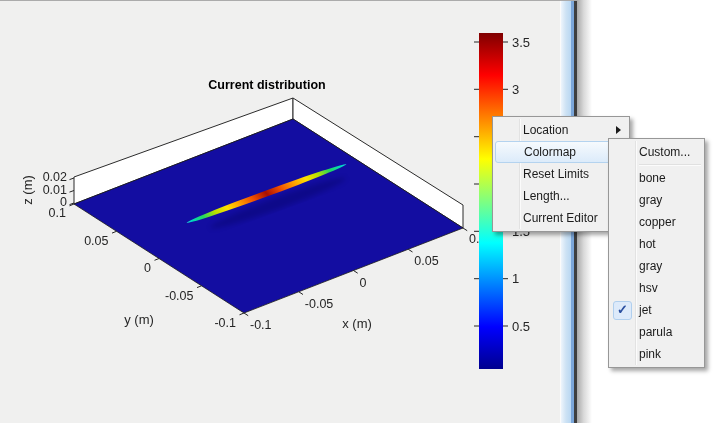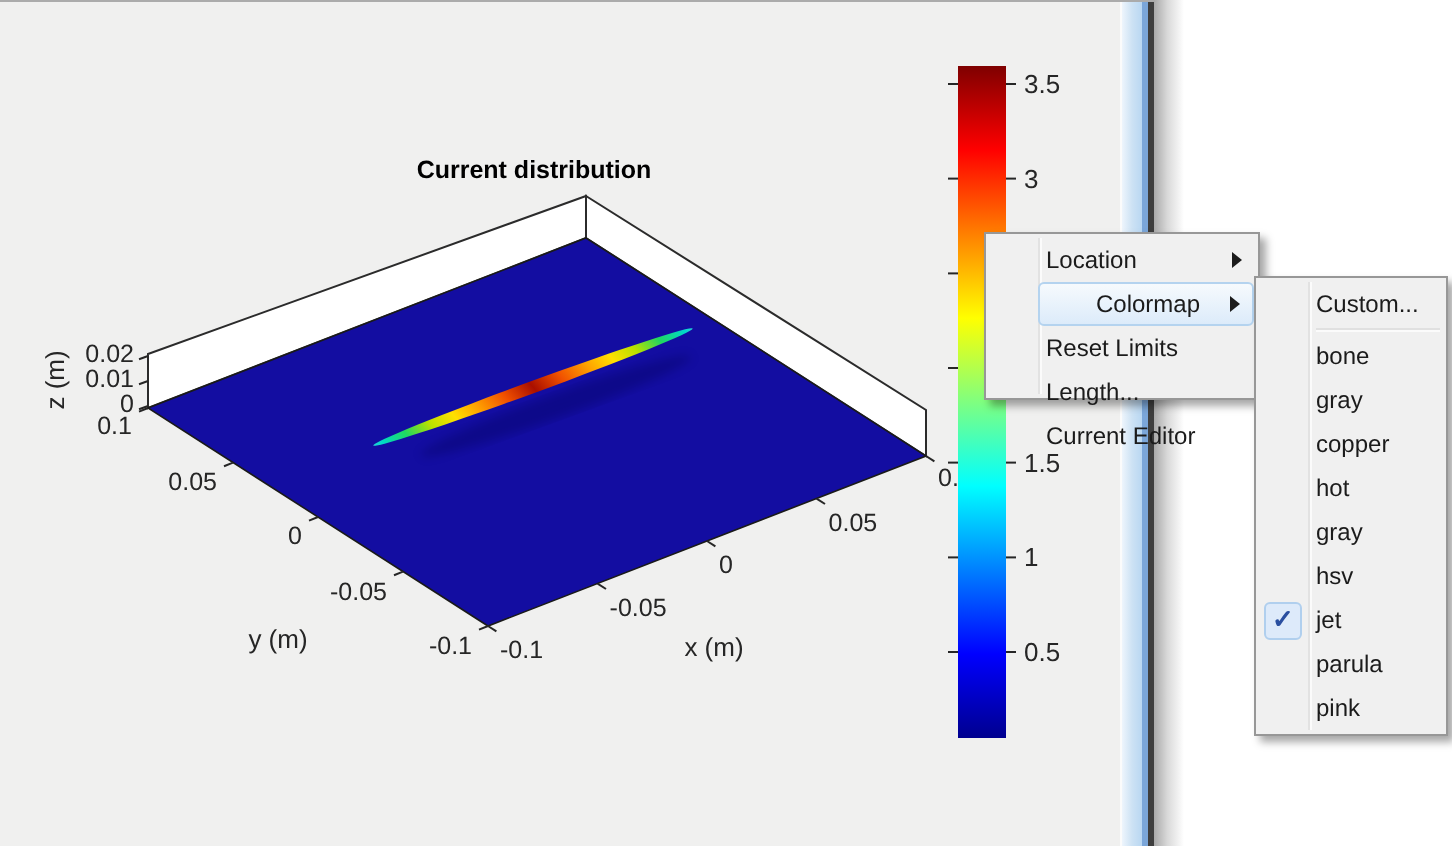--- a/index.html
+++ b/index.html
@@ -26,31 +26,31 @@
   .strip-shadow{left:577px;width:15px;background:linear-gradient(to right,#a9a9a9,#d9d9d9 45%,#ffffff);}
 
   
   .menu{
     position:absolute;background:#f0f0f0;border:1px solid #979797;
     box-shadow:3px 3px 4px rgba(0,0,0,0.35);z-index:10;
     padding:2px;box-sizing:border-box;font-size:12px;color:#1b1b1b;
   }
   .menu .gutter{position:absolute;left:26px;top:2px;bottom:2px;width:1px;background:#e2e2e2;border-right:1px solid #fbfbfb;}
   .menu-item{position:relative;height:22px;line-height:22px;padding-left:28px;box-sizing:border-box;white-space:nowrap;}
-  .menu-item.hl{background:linear-gradient(#f6fafd,#dcebfa);border:1px solid #b4d3ef;border-radius:3px;line-height:20px;margin-left:24px;}
+  .menu-item.hl{background:linear-gradient(#f6fafd,#dcebfa);border:1px solid #b4d3ef;border-radius:3px;line-height:20px;}
   .arrow{position:absolute;right:6px;top:50%;margin-top:-4px;width:0;height:0;
     border-style:solid;border-width:4px 0 4px 5px;border-color:transparent transparent transparent #1b1b1b;}
   .menu-sep{height:0;border-top:1px solid #e0e0e0;border-bottom:1px solid #fbfbfb;margin:1px 1px 1px 28px;}
   .check{
     position:absolute;left:2px;top:2px;width:17px;height:17px;line-height:16px;text-align:center;
     background:#ddeafa;border:1px solid #b0cfee;border-radius:3px;
     color:#2a4fa0;font-size:13px;font-weight:bold;
   }
-  .main-menu{left:492px;top:116px;width:138px;height:84px;}
-  .sub-menu{left:627px;top:138px;width:97px;}
+  .main-menu{left:492px;top:116px;width:138px;height:116px;}
+  .sub-menu{left:608px;top:138px;width:97px;}
 </style>
 </head>
 <body>
 
 <div>
   <div class="fig-bg"></div>
   <div class="top-line"></div>
 
   <svg class="plot" width="578" height="423" viewBox="0 0 578 423">
     <defs>

